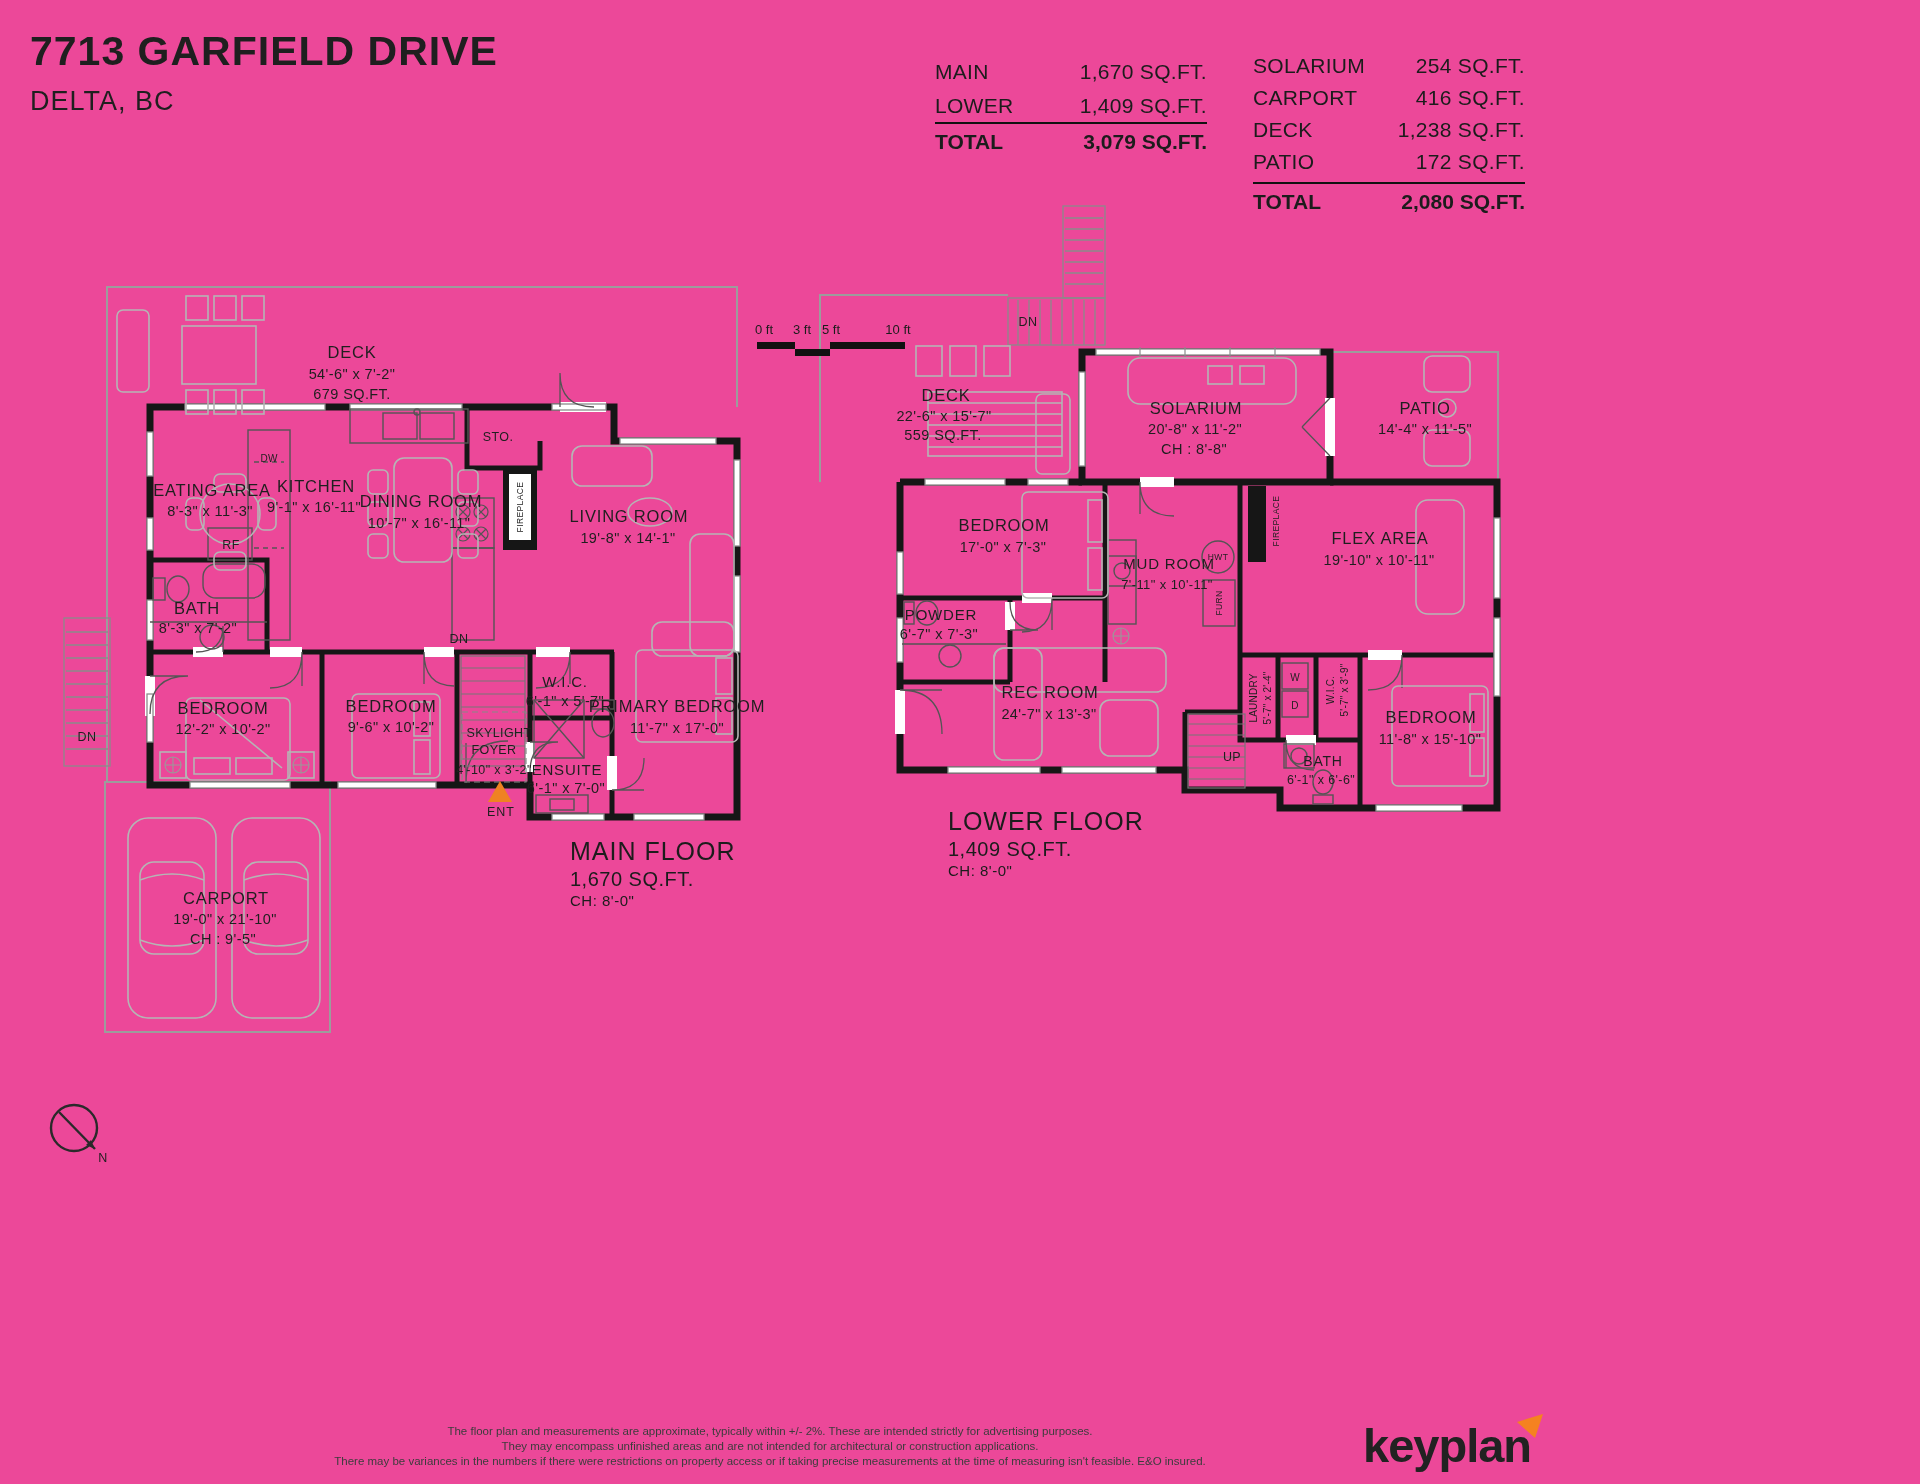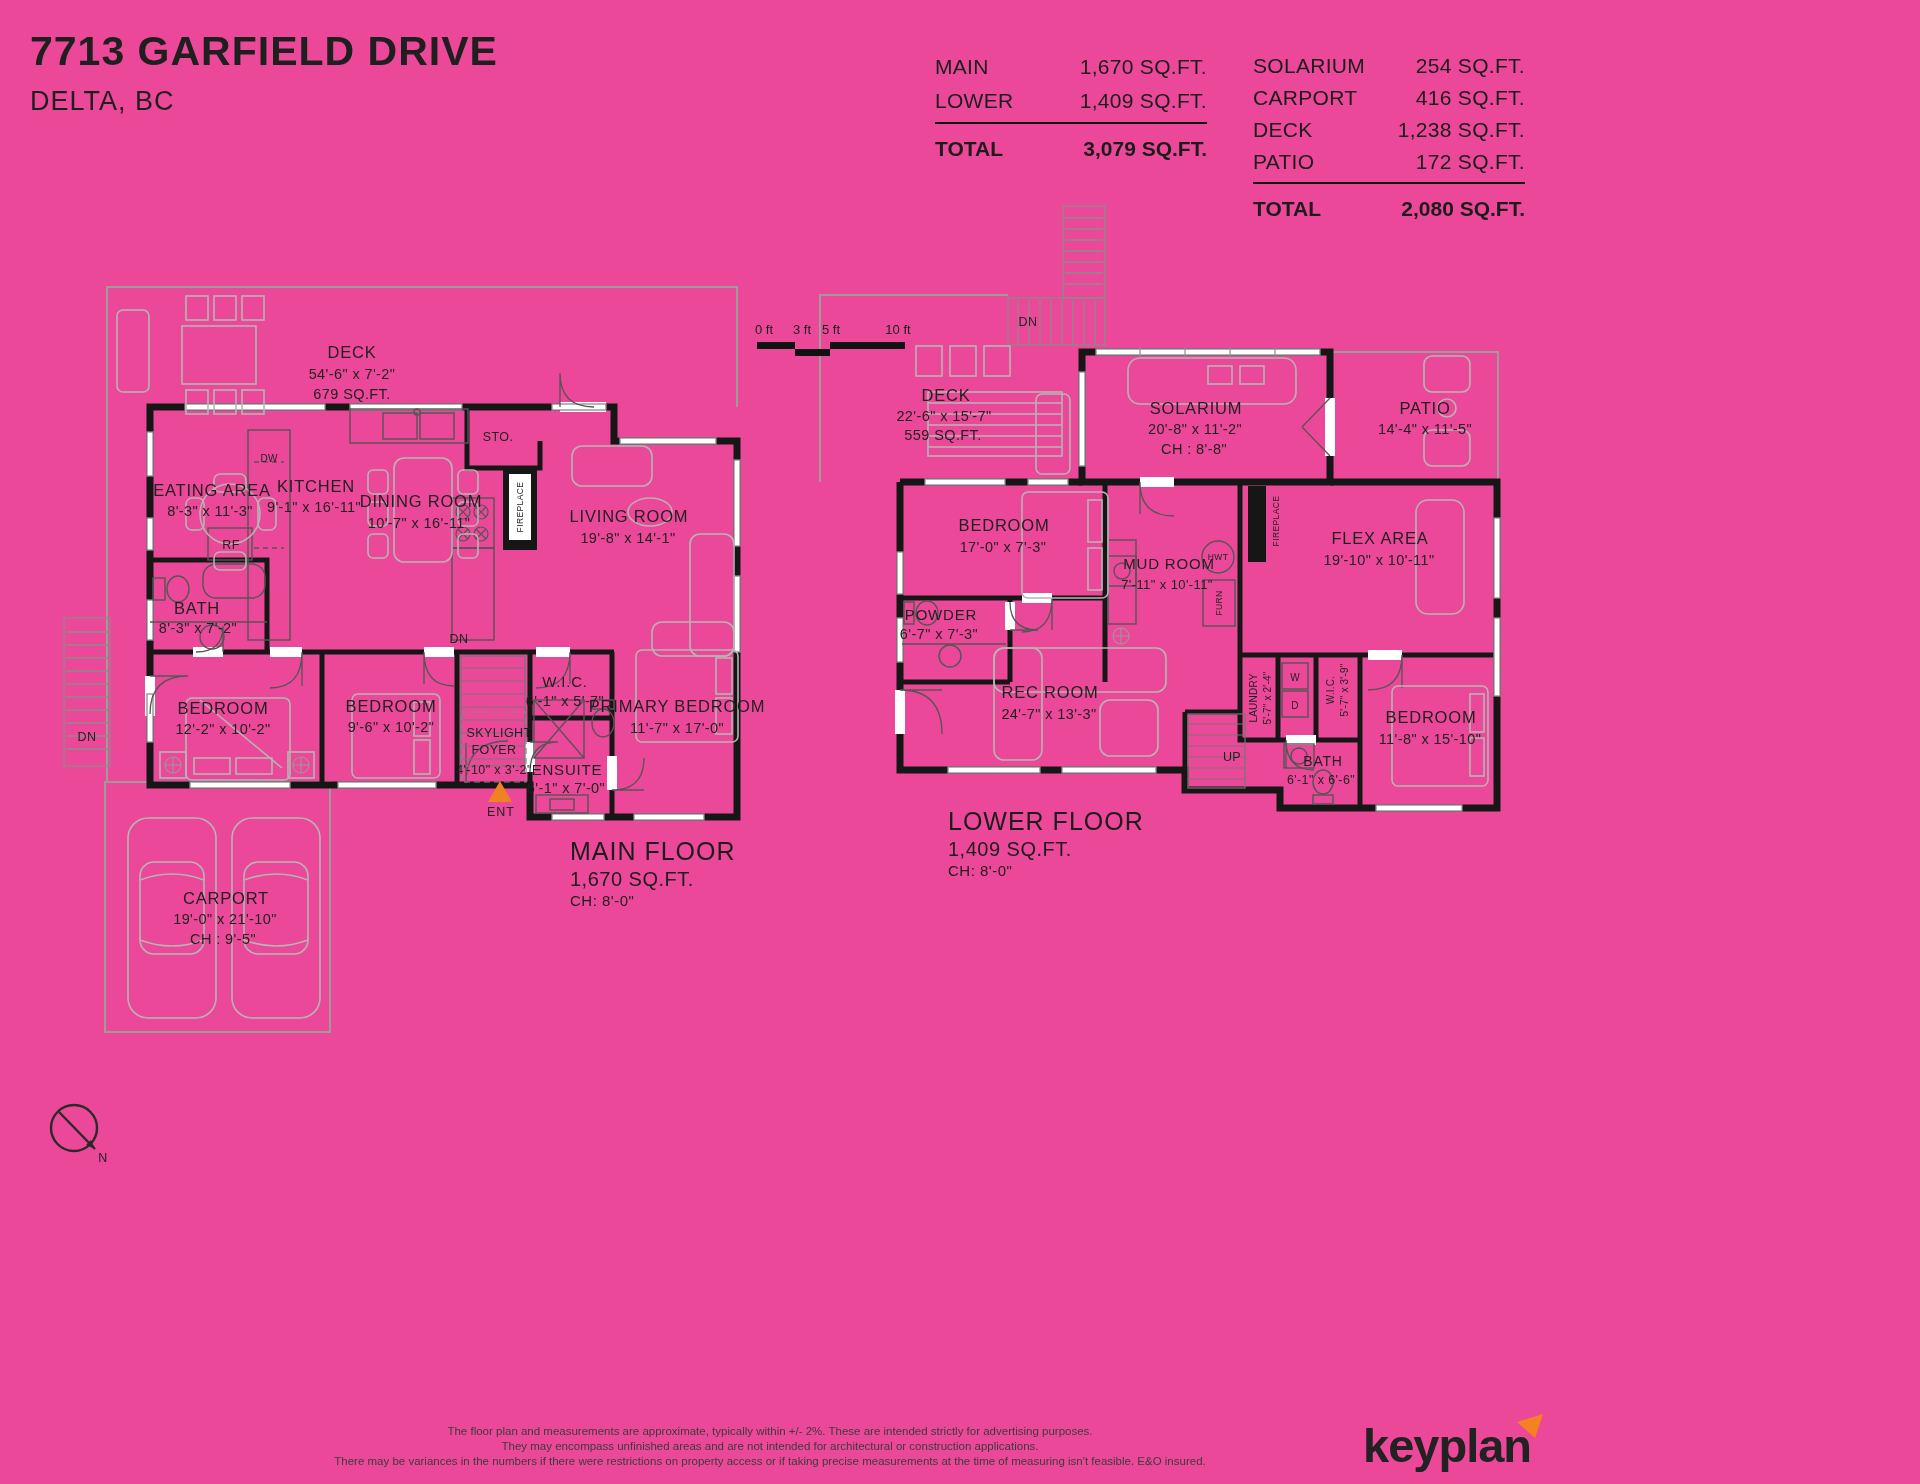--- a/index.html
+++ b/index.html
@@ -19,22 +19,22 @@
   .xxs{font-size:8.5px;letter-spacing:.4px;}
   .floorname{font-size:25px;letter-spacing:1px;}
   .floorarea{font-size:20px;letter-spacing:.5px;}
   .floorch{font-size:15px;letter-spacing:.5px;}
   .title{left:30px;top:28px;font-size:41px;font-weight:700;letter-spacing:1px;}
   .subtitle{left:30px;top:84px;font-size:27px;font-weight:400;letter-spacing:1px;}
   .stats{position:absolute;top:50px;}
   .stats .row{display:flex;justify-content:space-between;align-items:center;font-size:21px;letter-spacing:.3px;}
   .stats .rows{display:flex;flex-direction:column;}
   .stats .divider{border-bottom:2.5px solid #111;margin-top:4px;}
-  .stats .total{display:flex;justify-content:space-between;font-weight:700;font-size:21px;padding-top:13px;}
-  #stats-1{left:935px;width:272px;} #stats-1 .row{height:34px;}
+  .stats .total{display:flex;justify-content:space-between;font-weight:700;font-size:21px;padding-top:6px;}
+  #stats-1{left:935px;width:272px;} #stats-1 .row{height:34px;align-items:flex-end;}
   #stats-2{left:1253px;width:272px;} #stats-2 .row{height:32px;}
   .scale-lbl{position:absolute;font-size:13px;transform:translate(-50%,0);}
   .floorblock{position:absolute;text-align:left;line-height:1.25;}
   .floorblock.leftalign{text-align:left;}
   .disclaimer{position:absolute;left:320px;width:900px;top:1424px;text-align:center;
               font-size:11.5px;line-height:15px;color:#3c3c3c;}
   .brand{position:absolute;left:1363px;top:1418px;font-size:47px;font-weight:700;color:#222;
          letter-spacing:-1px;}
   .brand .fox{position:absolute;right:-14px;top:-4px;}
 </style>

